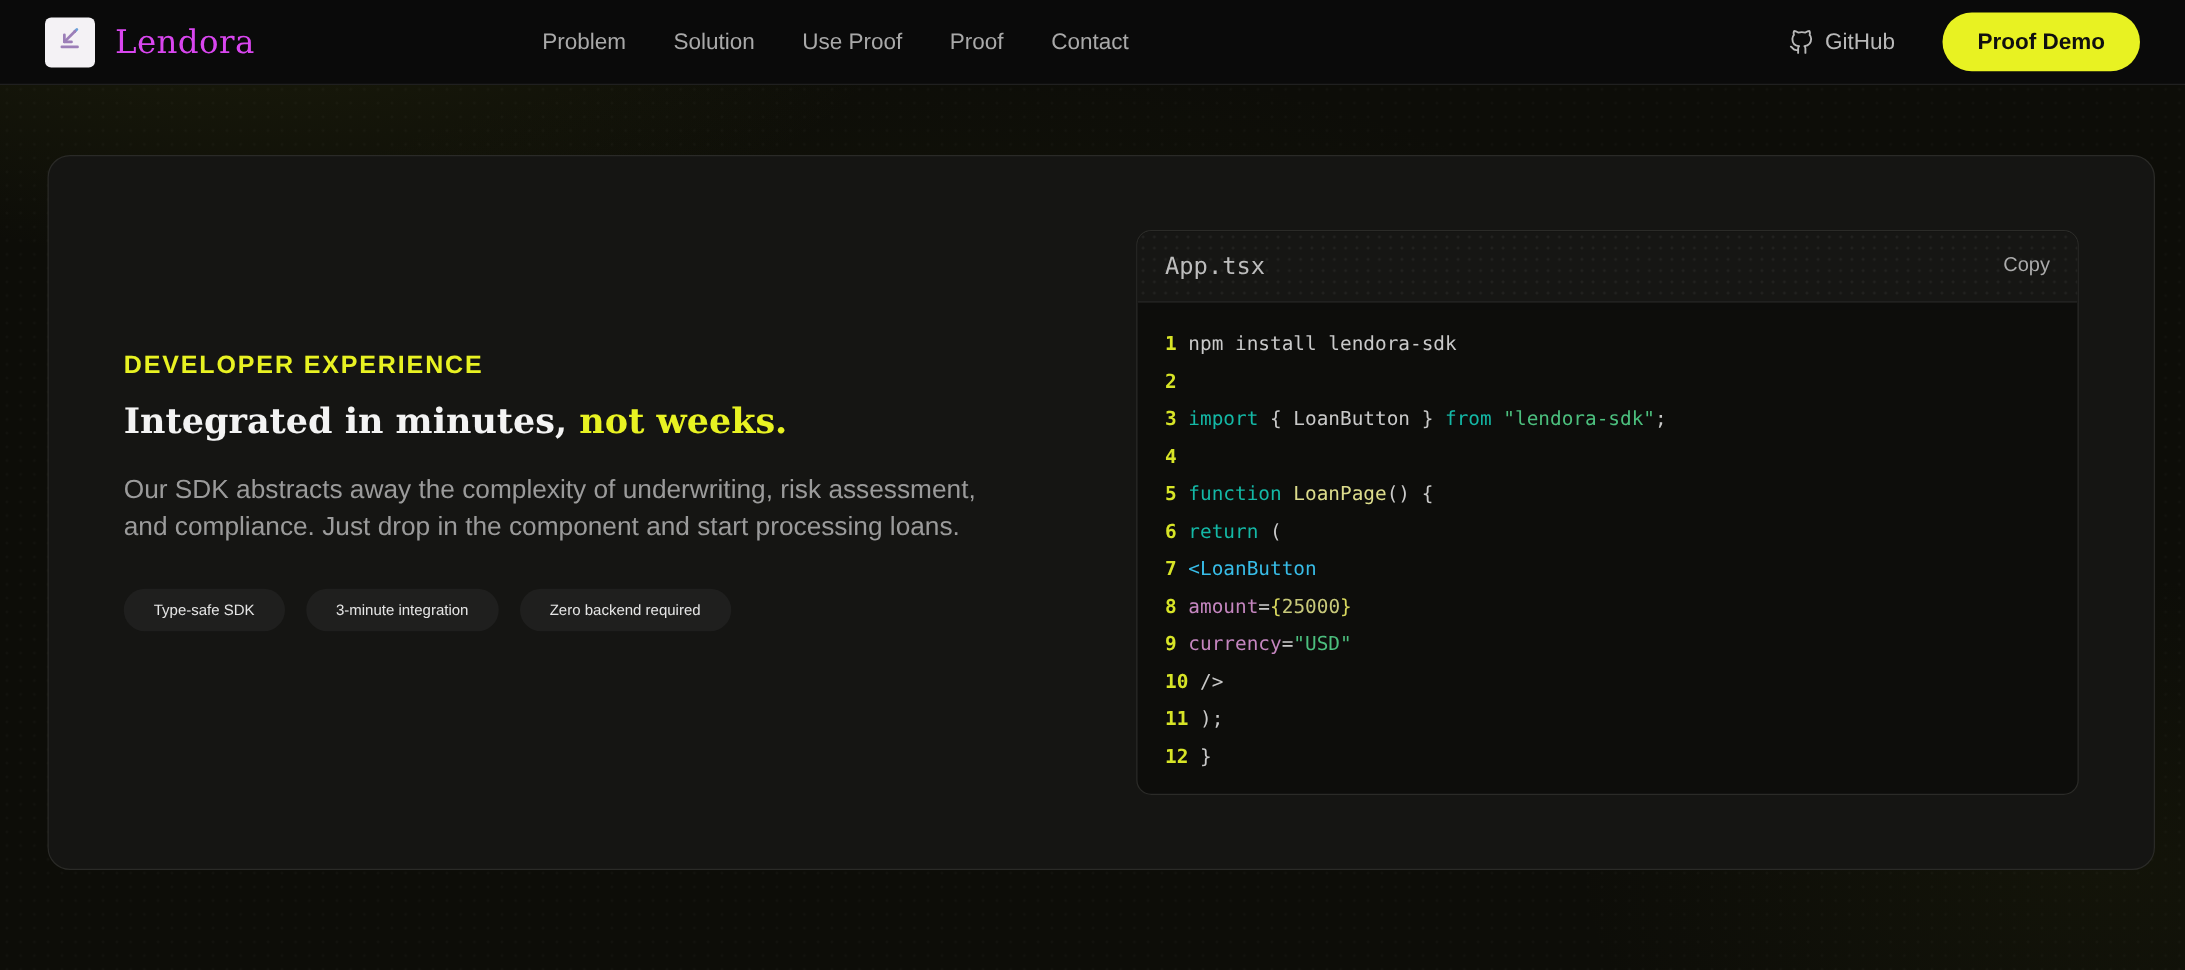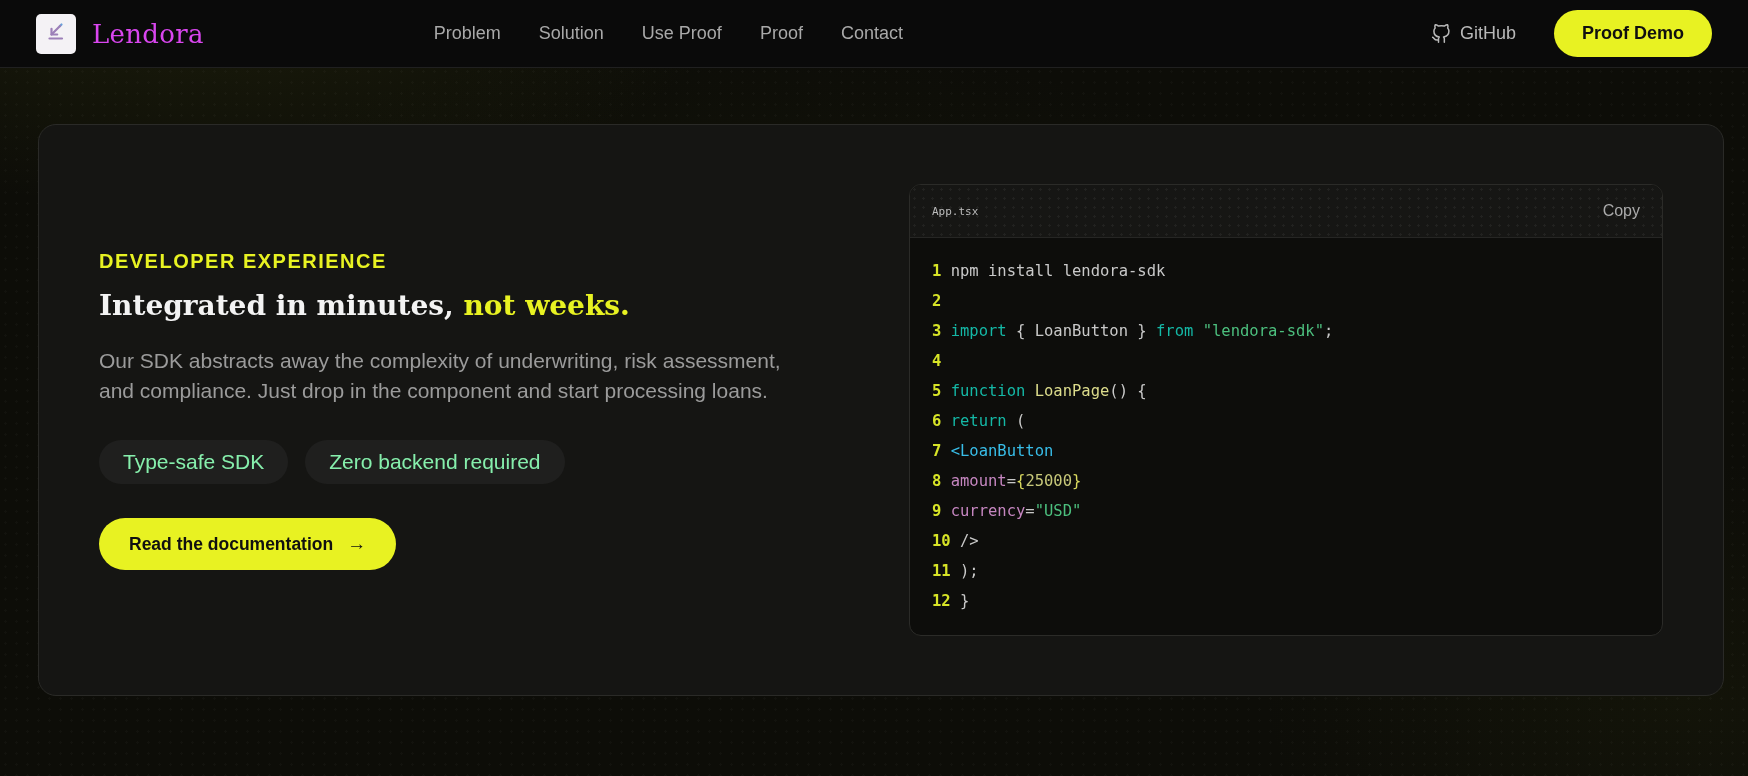--- a/index.html
+++ b/index.html
@@ -68,21 +68,21 @@
   }
   .headline{
     font-family:"DejaVu Serif","Liberation Serif",serif;font-weight:600;
     font-size:28px;line-height:1.2;color:#f3f3f3;margin:16px 0 24px;
   }
   .headline .accent{color:var(--accent)}
   .hero-desc{color:var(--muted);font-size:21px;line-height:1.42;max-width:700px;margin-bottom:34px}
   .pills{display:flex;gap:17px;margin-bottom:34px}
   .pill{
     background:#1f1f1e;border-radius:999px;padding:10px 24px;
-    color:#86efac;font-size:21px;white-space:nowrap;
+    color:#e5e5e5;font-size:12px;white-space:nowrap;
   }
   .btn-docs{
     display:inline-flex;align-items:center;gap:14px;
     background:var(--accent);color:#101010;border:none;border-radius:999px;
     font-size:17.5px;font-weight:700;padding:15px 30px;cursor:pointer;
     font-family:"Liberation Sans",sans-serif;
   }
   .btn-docs .arrow{font-size:19px;font-weight:700}
 
   
@@ -90,21 +90,21 @@
     flex:1 1 auto;height:452px;border:1px solid var(--panel-border);
     border-radius:12px;background:var(--panel-bg);overflow:hidden;
     display:flex;flex-direction:column;
   }
   .code-header{
     display:flex;align-items:center;justify-content:space-between;
     padding:17px 22px;background:#161614;border-bottom:1px solid #262624;
     background-image:radial-gradient(rgba(255,255,255,.05) 1px, transparent 1.3px);
     background-size:9px 9px;
   }
-  .code-filename{font-family:"DejaVu Sans Mono","Liberation Mono",monospace;font-size:11px;color:#bdbdbd}
+  .code-filename{font-family:"DejaVu Sans Mono","Liberation Mono",monospace;font-size:19px;color:#bdbdbd}
   .copy-btn{background:none;border:none;color:#ababab;font-size:16px;cursor:pointer;font-family:"Liberation Sans",sans-serif}
   .code-body{
     padding:18px 22px;font-family:"DejaVu Sans Mono","Liberation Mono",monospace;
     font-size:15.5px;line-height:30px;white-space:pre;
   }
   .line-num{color:#d7e427;font-weight:700}
   .tok-plain{color:#c9c9c9}
   .tok-kw{color:#14b8a6}
   .tok-fn{color:#dcdc8c}
   .tok-tag{color:#38bde8}
@@ -152,26 +152,23 @@
   </div>
 </header>
 
 <section class="card">
   <div class="hero-left">
     <div class="eyebrow">DEVELOPER EXPERIENCE</div>
     <h1 class="headline"><span>Integrated in minutes, </span><span class="accent">not weeks.</span></h1>
     <p class="hero-desc">Our SDK abstracts away the complexity of underwriting, risk assessment, and compliance. Just drop in the component and start processing loans.</p>
     <div class="pills" id="pills">
         <div class="pill">Type-safe SDK</div>
+        <div class="pill">3-minute integration</div>
         <div class="pill">Zero backend required</div>
       </div>
-    <button class="btn-docs">
-      <span>Read the documentation</span>
-      <span class="arrow">→</span>
-    </button>
   </div>
 
   <div class="code-window">
     <div class="code-header">
       <span class="code-filename">App.tsx</span>
       <button class="copy-btn">Copy</button>
     </div>
     <div class="code-body" id="code-body"><div><span class="line-num">1</span> <span class="tok-plain">npm install lendora-sdk</span></div><div><span class="line-num">2</span> &nbsp;</div><div><span class="line-num">3</span> <span class="tok-kw">import</span><span class="tok-plain"> { LoanButton } </span><span class="tok-kw">from</span><span class="tok-plain"> </span><span class="tok-str">"lendora-sdk"</span><span class="tok-plain">;</span></div><div><span class="line-num">4</span> &nbsp;</div><div><span class="line-num">5</span> <span class="tok-kw">function</span><span class="tok-plain"> </span><span class="tok-fn">LoanPage</span><span class="tok-plain">() {</span></div><div><span class="line-num">6</span> <span class="tok-kw">return</span><span class="tok-plain"> (</span></div><div><span class="line-num">7</span> <span class="tok-tag">&lt;LoanButton</span></div><div><span class="line-num">8</span> <span class="tok-attr">amount</span><span class="tok-plain">=</span><span class="tok-brace">{</span><span class="tok-num">25000</span><span class="tok-brace">}</span></div><div><span class="line-num">9</span> <span class="tok-attr">currency</span><span class="tok-plain">=</span><span class="tok-str">"USD"</span></div><div><span class="line-num">10</span> <span class="tok-plain">/&gt;</span></div><div><span class="line-num">11</span> <span class="tok-plain">);</span></div><div><span class="line-num">12</span> <span class="tok-plain">}</span></div></div>
   </div>
 </section>

